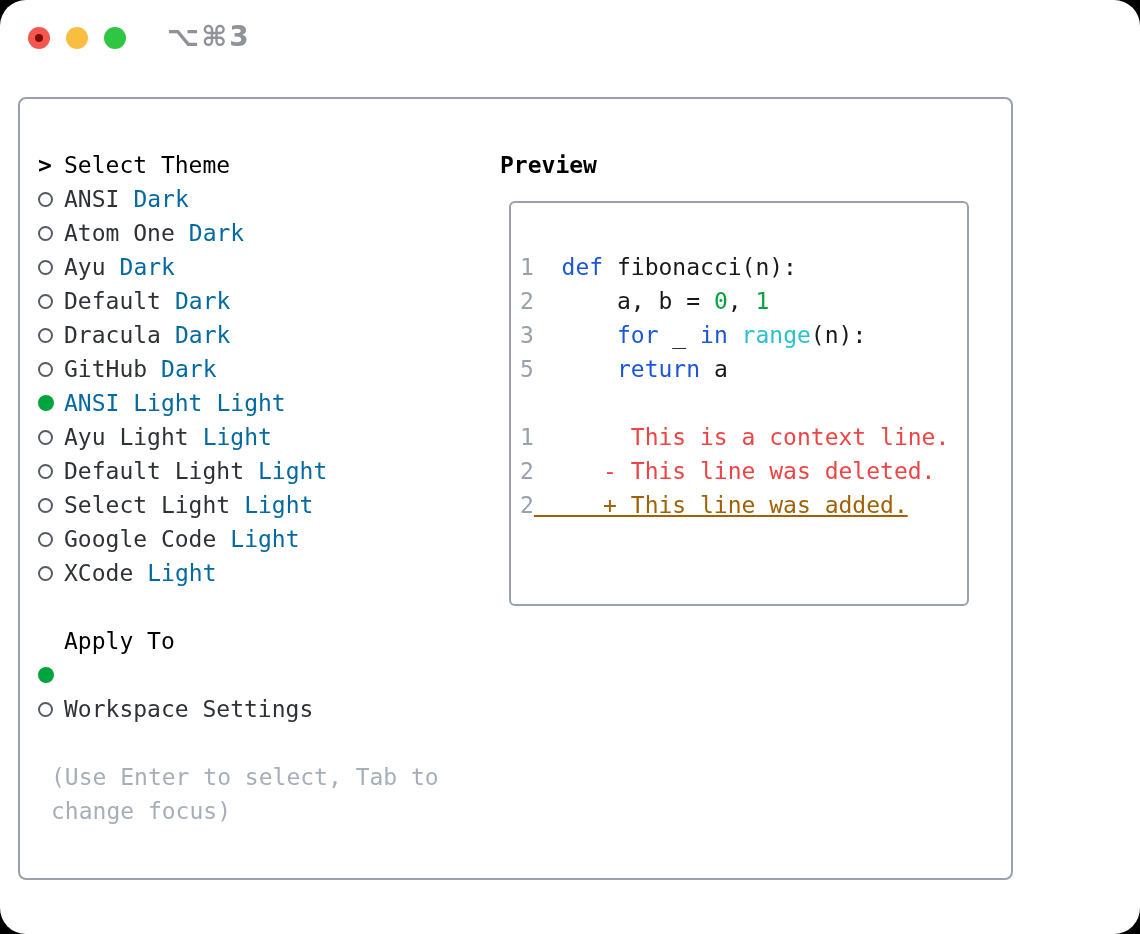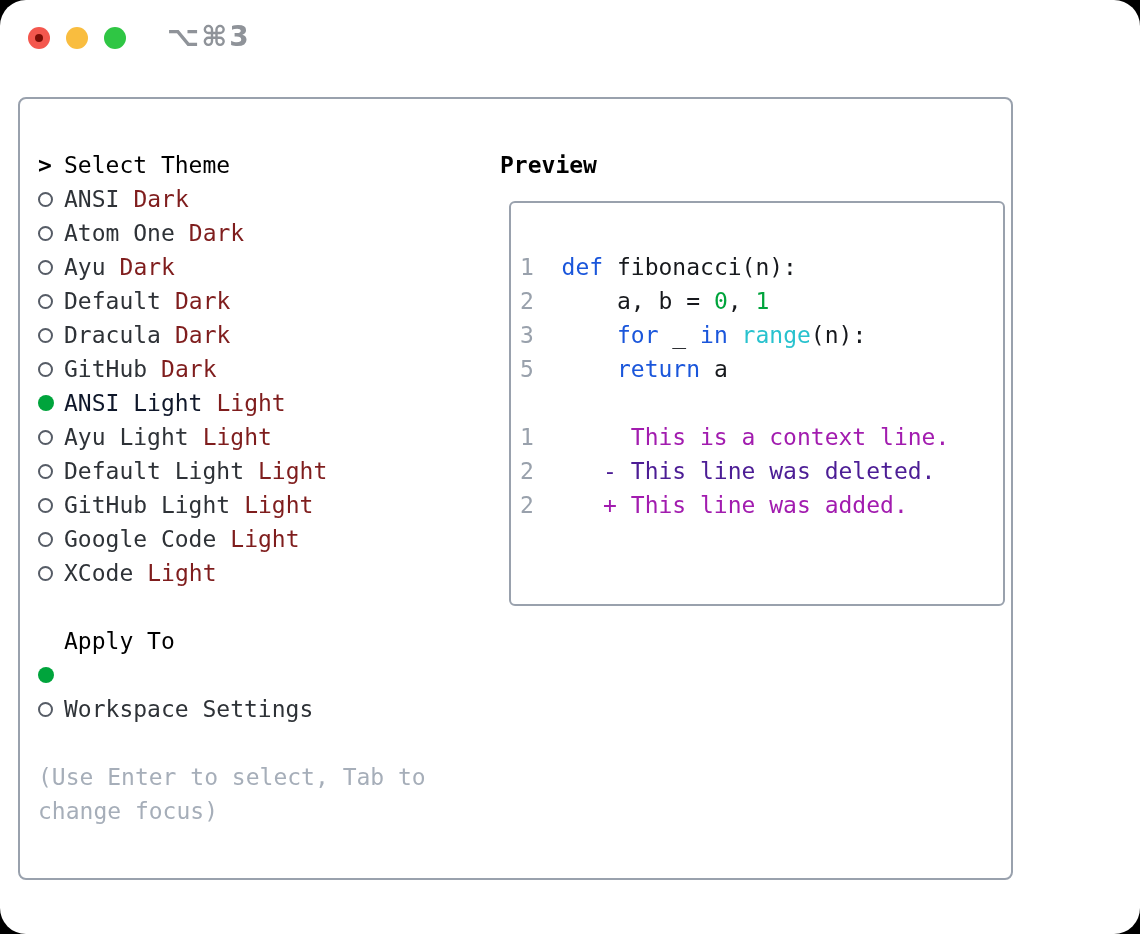--- a/index.html
+++ b/index.html
@@ -29,40 +29,40 @@
     box-sizing:border-box;border:2px solid #99a1ad;border-radius:8px;background:#fff;
   }
   .left-col{position:absolute;left:18px;top:49px;}
   .row{display:flex;align-items:center;height:34px;white-space:pre;}
   .marker{width:26px;flex:0 0 26px;display:flex;align-items:center;}
   .circle{box-sizing:border-box;width:15px;height:15px;border:2px solid #565c66;border-radius:50%;background:transparent;}
   .circle.filled{width:16px;height:16px;border:none;background:#00a43c;}
   .prompt{width:26px;flex:0 0 26px;font-weight:bold;color:#000;}
   .header-label{font-weight:normal;color:#000;}
   .label{color:#2e3237;}
-  .label.selected{color:#0f172a;}
-  .tag{color:#7f1d1d;margin-left:14px;}
+  .label.selected{color:#0369a1;}
+  .tag{color:#0369a1;margin-left:14px;}
   .spacer{height:34px;}
-  .hint{color:#a6aeb9;line-height:34px;white-space:pre-line;}
+  .hint{color:#a6aeb9;line-height:34px;white-space:pre-line;margin-left:13px;}
   
   .preview-title{position:absolute;left:480px;top:49px;height:34px;line-height:34px;font-weight:bold;color:#000;text-align:center;}
   .preview-box{
-    position:absolute;left:489px;top:102px;width:496px;height:405px;
+    position:absolute;left:489px;top:102px;width:460px;height:405px;
     box-sizing:border-box;border:2px solid #99a1ad;border-radius:6px;
     padding:47px 0 0 9px;overflow:hidden;background:#fff;
   }
   .code-line{height:34px;line-height:34px;white-space:pre;}
   .tok-ln{color:#99a1ac;}
   .tok-plain{color:#17191d;}
   .tok-kw{color:#1a56db;}
   .tok-fn{color:#28c2ce;}
   .tok-num{color:#00a43c;}
-  .tok-ctx{color:#a21caf;margin-top:36px;}
-  .tok-del{color:#4c1d95;}
-  .tok-add{color:#a21caf;}
+  .tok-ctx{color:#ef4444;margin-top:36px;}
+  .tok-del{color:#ef4444;}
+  .tok-add{color:#a16207;text-decoration:underline;}
 </style>
 </head>
 <body>
 
 <div class="window">
 
   <div class="traffic-lights">
     <div class="tl tl-close">
         <div class="dot"></div>
       </div>
@@ -82,21 +82,21 @@
       <div>
           <div class="row"><span class="marker"><span class="circle"></span></span><span class="label">ANSI</span><span class="tag">Dark</span></div>
           <div class="row"><span class="marker"><span class="circle"></span></span><span class="label">Atom One</span><span class="tag">Dark</span></div>
           <div class="row"><span class="marker"><span class="circle"></span></span><span class="label">Ayu</span><span class="tag">Dark</span></div>
           <div class="row"><span class="marker"><span class="circle"></span></span><span class="label">Default</span><span class="tag">Dark</span></div>
           <div class="row"><span class="marker"><span class="circle"></span></span><span class="label">Dracula</span><span class="tag">Dark</span></div>
           <div class="row"><span class="marker"><span class="circle"></span></span><span class="label">GitHub</span><span class="tag">Dark</span></div>
           <div class="row"><span class="marker"><span class="circle filled"></span></span><span class="label selected">ANSI Light</span><span class="tag">Light</span></div>
           <div class="row"><span class="marker"><span class="circle"></span></span><span class="label">Ayu Light</span><span class="tag">Light</span></div>
           <div class="row"><span class="marker"><span class="circle"></span></span><span class="label">Default Light</span><span class="tag">Light</span></div>
-          <div class="row"><span class="marker"><span class="circle"></span></span><span class="label">GitHub Light</span><span class="tag">Light</span></div>
+          <div class="row"><span class="marker"><span class="circle"></span></span><span class="label">Select Light</span><span class="tag">Light</span></div>
           <div class="row"><span class="marker"><span class="circle"></span></span><span class="label">Google Code</span><span class="tag">Light</span></div>
           <div class="row"><span class="marker"><span class="circle"></span></span><span class="label">XCode</span><span class="tag">Light</span></div>
         </div>
 
       <div class="spacer"></div>
 
       <div class="row">
         <span class="marker"></span>
         <span class="header-label">Apply To</span>
       </div>

